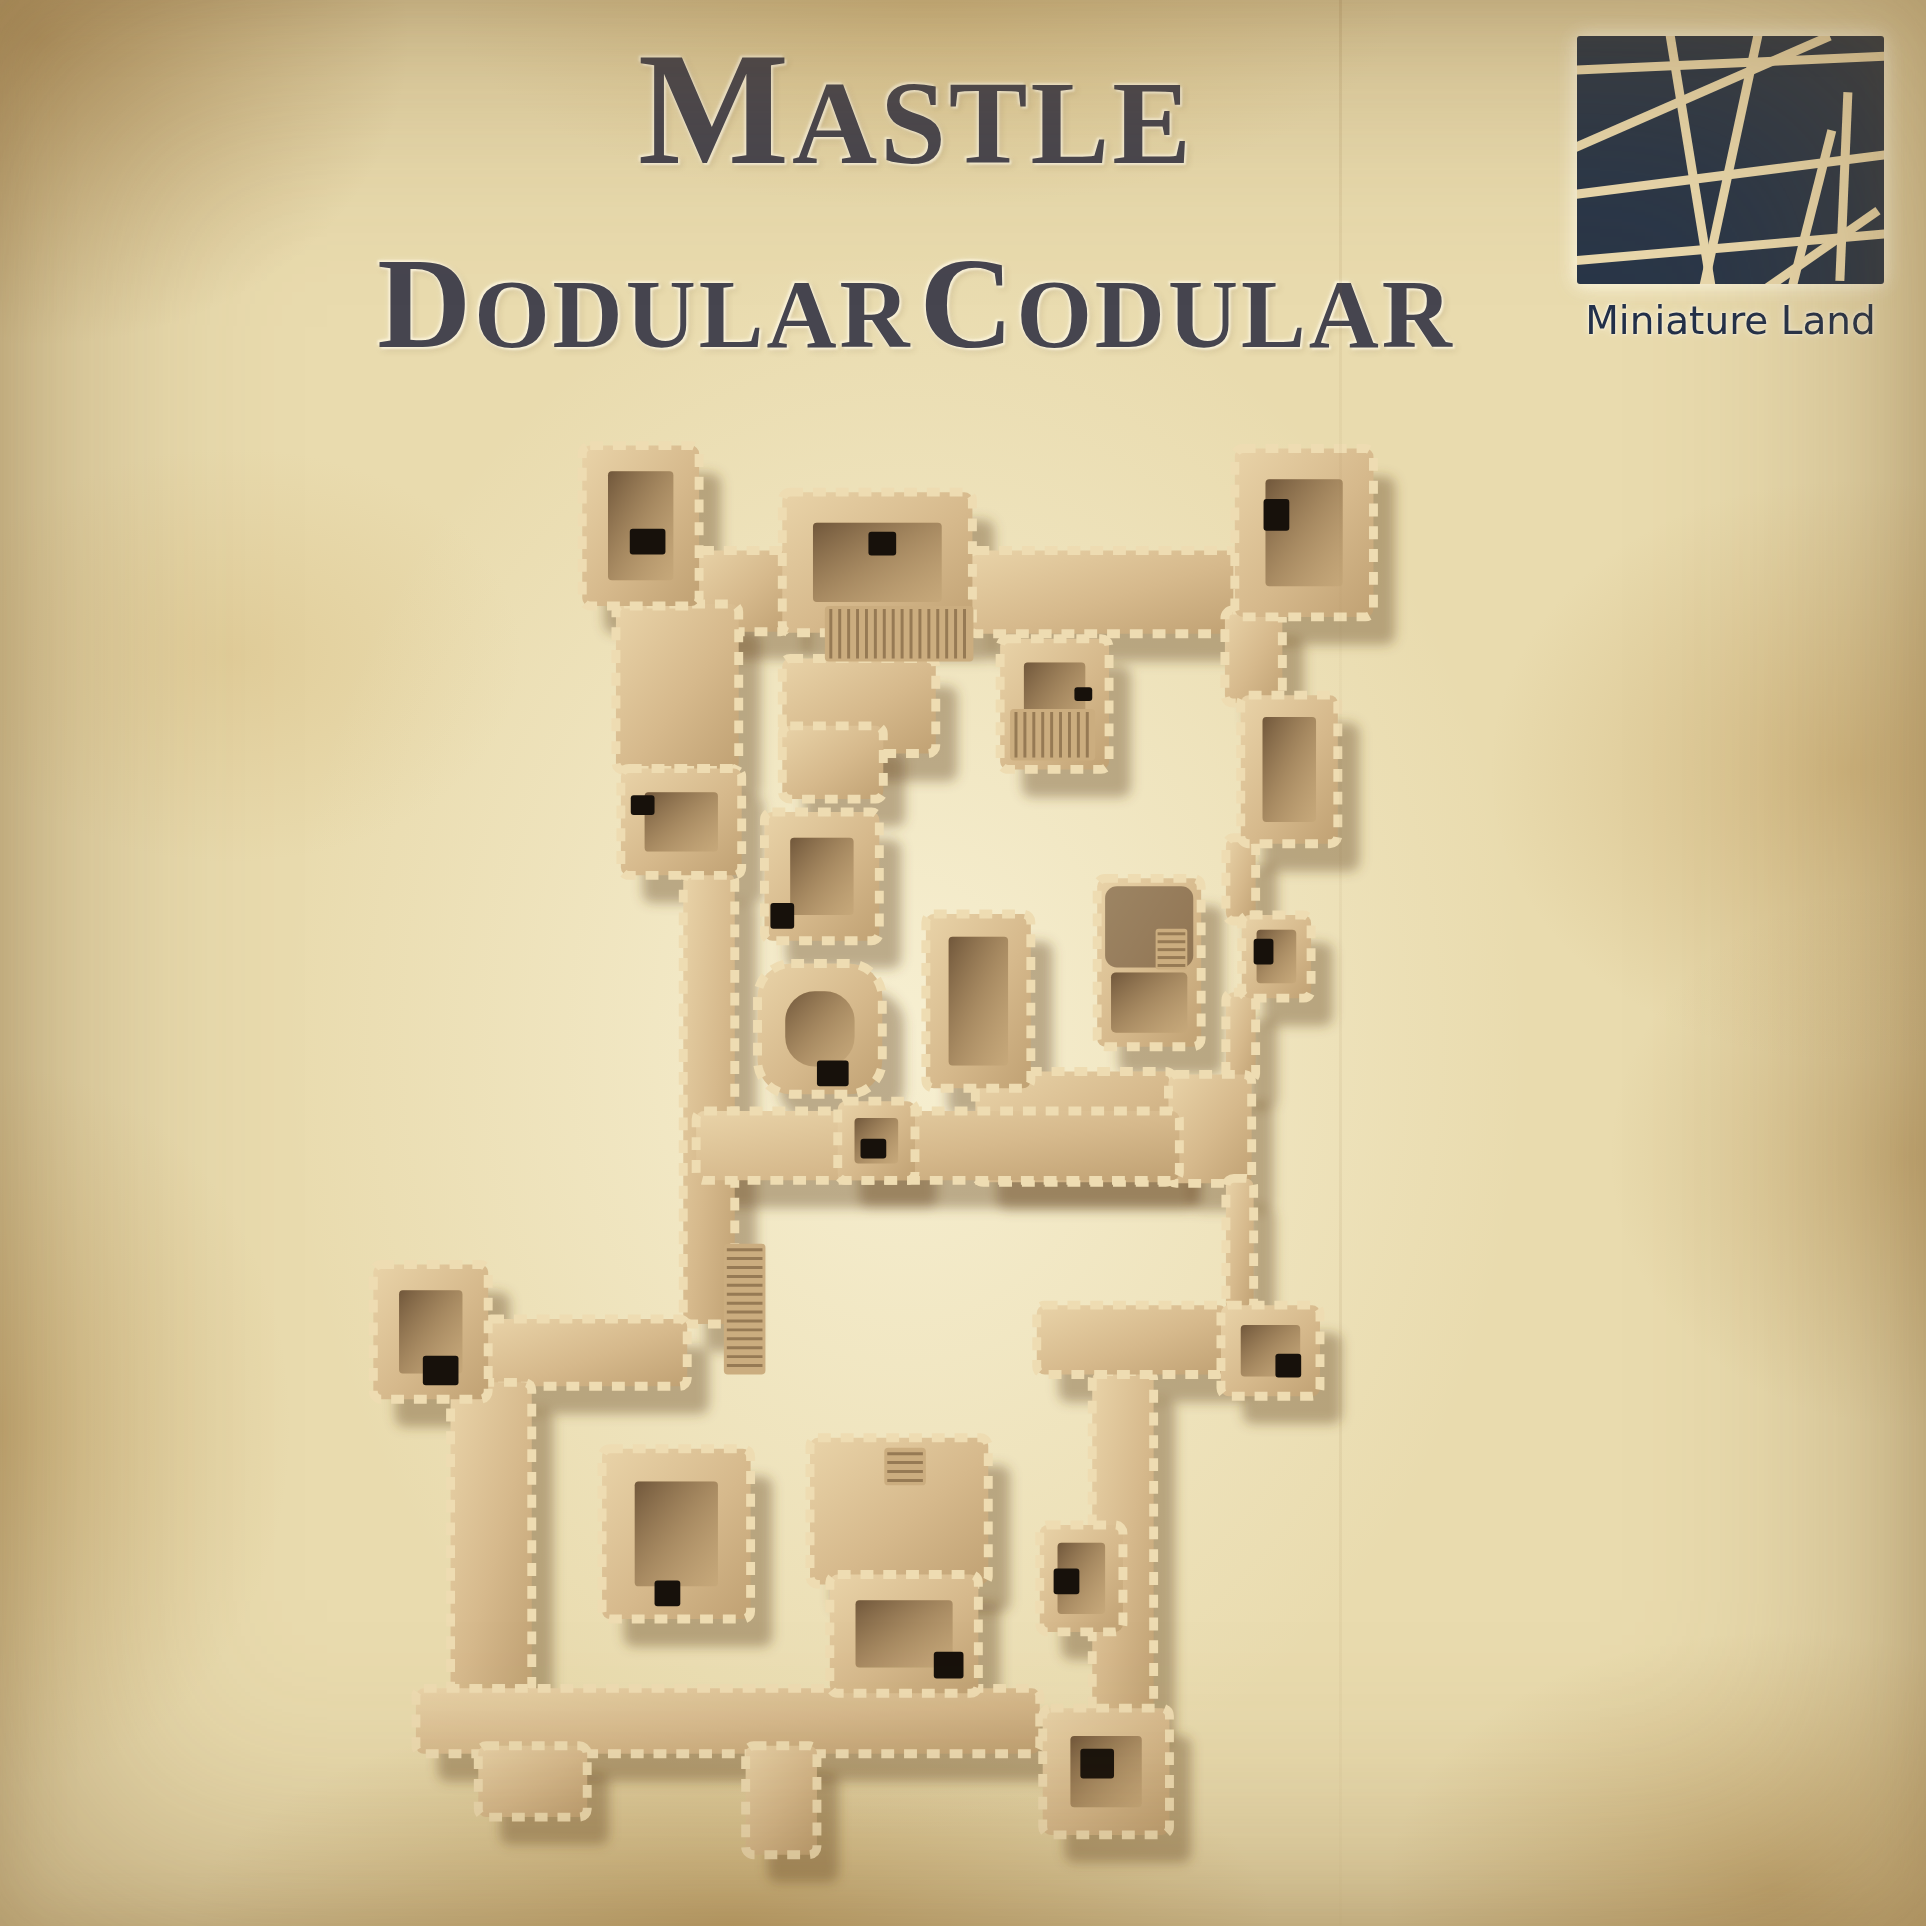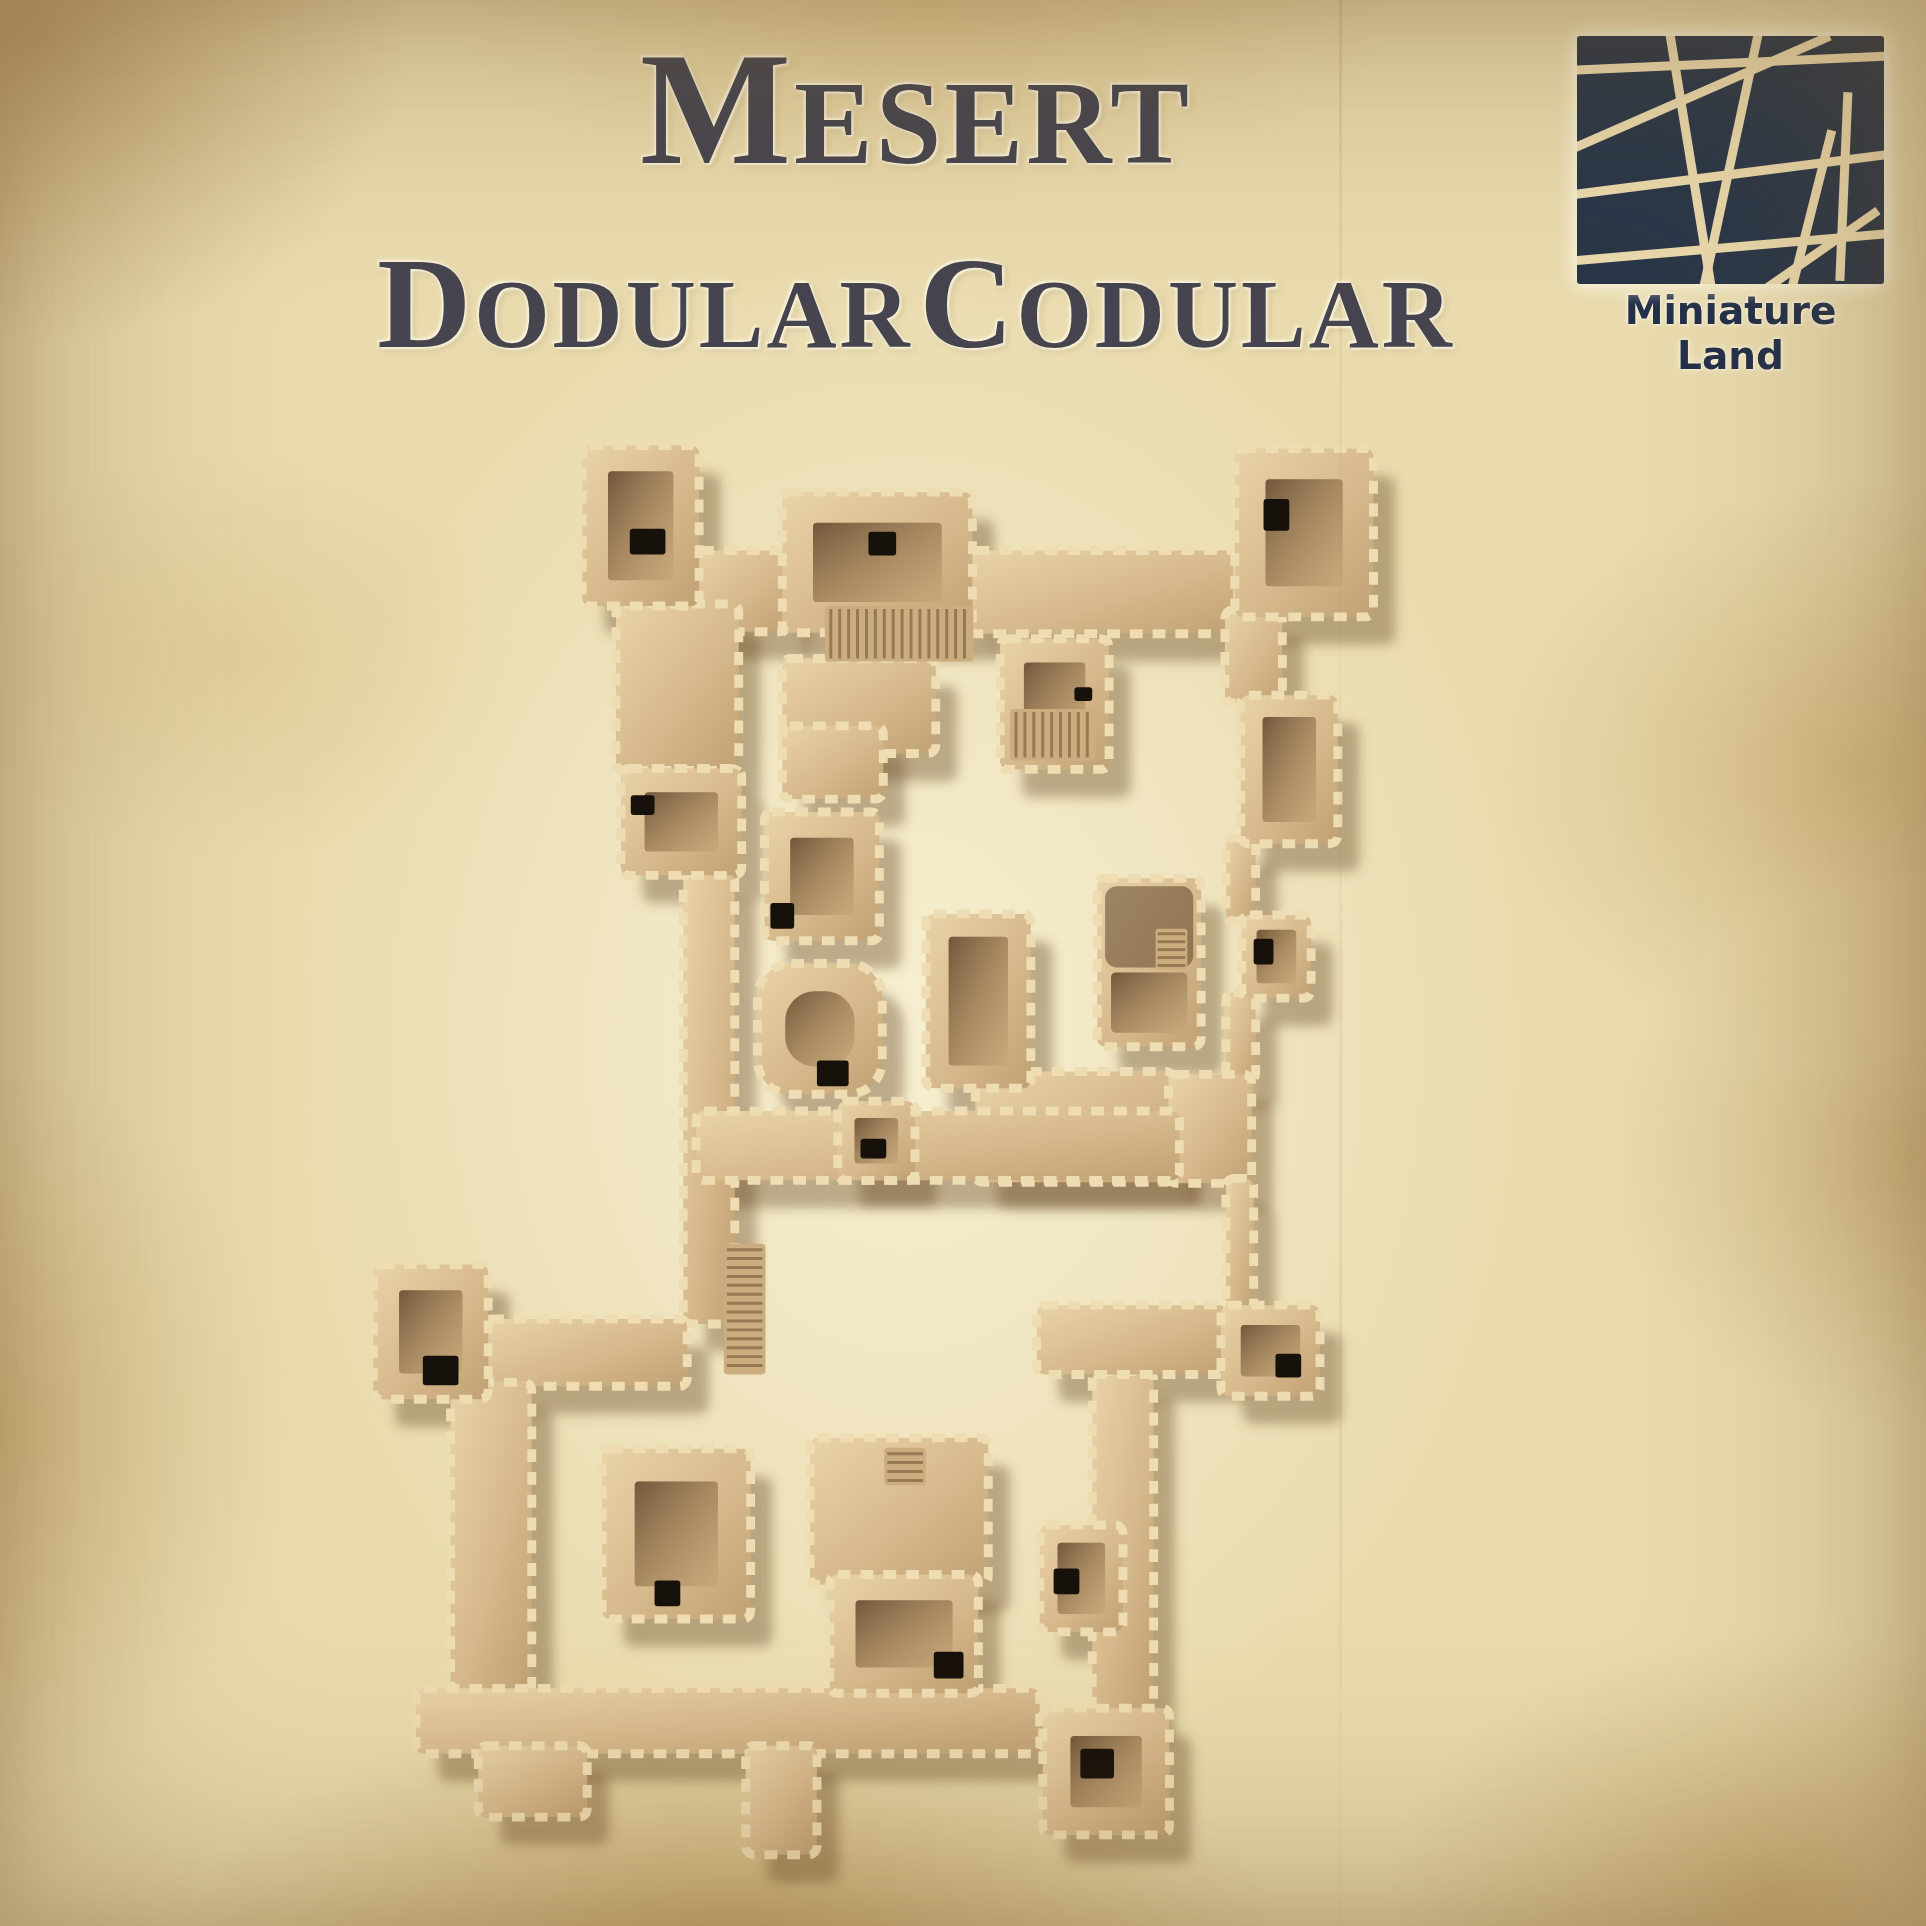--- a/index.html
+++ b/index.html
@@ -30,21 +30,21 @@
   .title .l1{line-height:166px;}
   .title .l2{line-height:121px;margin-top:2px;}
   .l1 .cap{font-size:160px;}
   .l1 .rest{font-size:118px;}
   .l2 .cap{font-size:130px;}
   .l2 .rest{font-size:97px;}
 
   
   .logo{position:absolute;left:1577px;top:36px;width:307px;text-align:center;}
   .logo svg{display:block;filter:drop-shadow(0 0 10px rgba(249,242,218,.95)) drop-shadow(0 0 4px rgba(249,242,218,.8));}
-  .logo-text{margin-top:4px;font-family:"DejaVu Sans",sans-serif;font-weight:bold;font-size:39px;
+  .logo-text{margin-top:14px;font-family:"DejaVu Sans",sans-serif;font-weight:normal;font-size:39px;
     letter-spacing:0px;color:#22304a;
     text-shadow:0 0 8px rgba(249,242,218,.95), 1px 1px 2px rgba(249,242,218,.9), -1px -1px 2px rgba(249,242,218,.9);}
 
   
   #castle-svg{position:absolute;left:0;top:0;width:1927px;height:1927px;}
 </style>
 </head>
 <body>
 
 <svg id="castle-svg" viewBox="0 0 1946 1946" xmlns="http://www.w3.org/2000/svg">
@@ -334,21 +334,21 @@
       <rect x="1064" y="1584" width="26" height="26" rx="3" fill="#17110b"></rect>
       <rect x="1085" y="694" width="18" height="14" rx="3" fill="#17110b"></rect>
       <rect x="778" y="912" width="24" height="26" rx="3" fill="#17110b"></rect>
       <rect x="825" y="1071" width="32" height="26" rx="3" fill="#17110b"></rect>
       <rect x="943" y="1668" width="30" height="27" rx="3" fill="#17110b"></rect>
       <rect x="661" y="1596" width="26" height="26" rx="3" fill="#17110b"></rect>
     </g>
   </svg>
 
 <div class="title">
-  <div class="l1 fancy"><span class="cap">M</span><span class="rest">ESERT</span></div>
+  <div class="l1 fancy"><span class="cap">M</span><span class="rest">ASTLE</span></div>
   <div class="l2 fancy"><span class="cap">D</span><span class="rest">ODULAR</span> <span class="cap">C</span><span class="rest">ODULAR</span></div>
 </div>
 
 <div class="logo">
   <svg width="307" height="248" viewBox="0 0 306 247">
     <rect x="0" y="0" width="306" height="247" rx="3" fill="#293648"></rect>
     <g stroke="#ead9ad" stroke-width="9">
       <line x1="-4" y1="34" x2="310" y2="20"></line>
       <line x1="92" y1="-6" x2="134" y2="252"></line>
       <line x1="181" y1="-4" x2="126" y2="252"></line>

